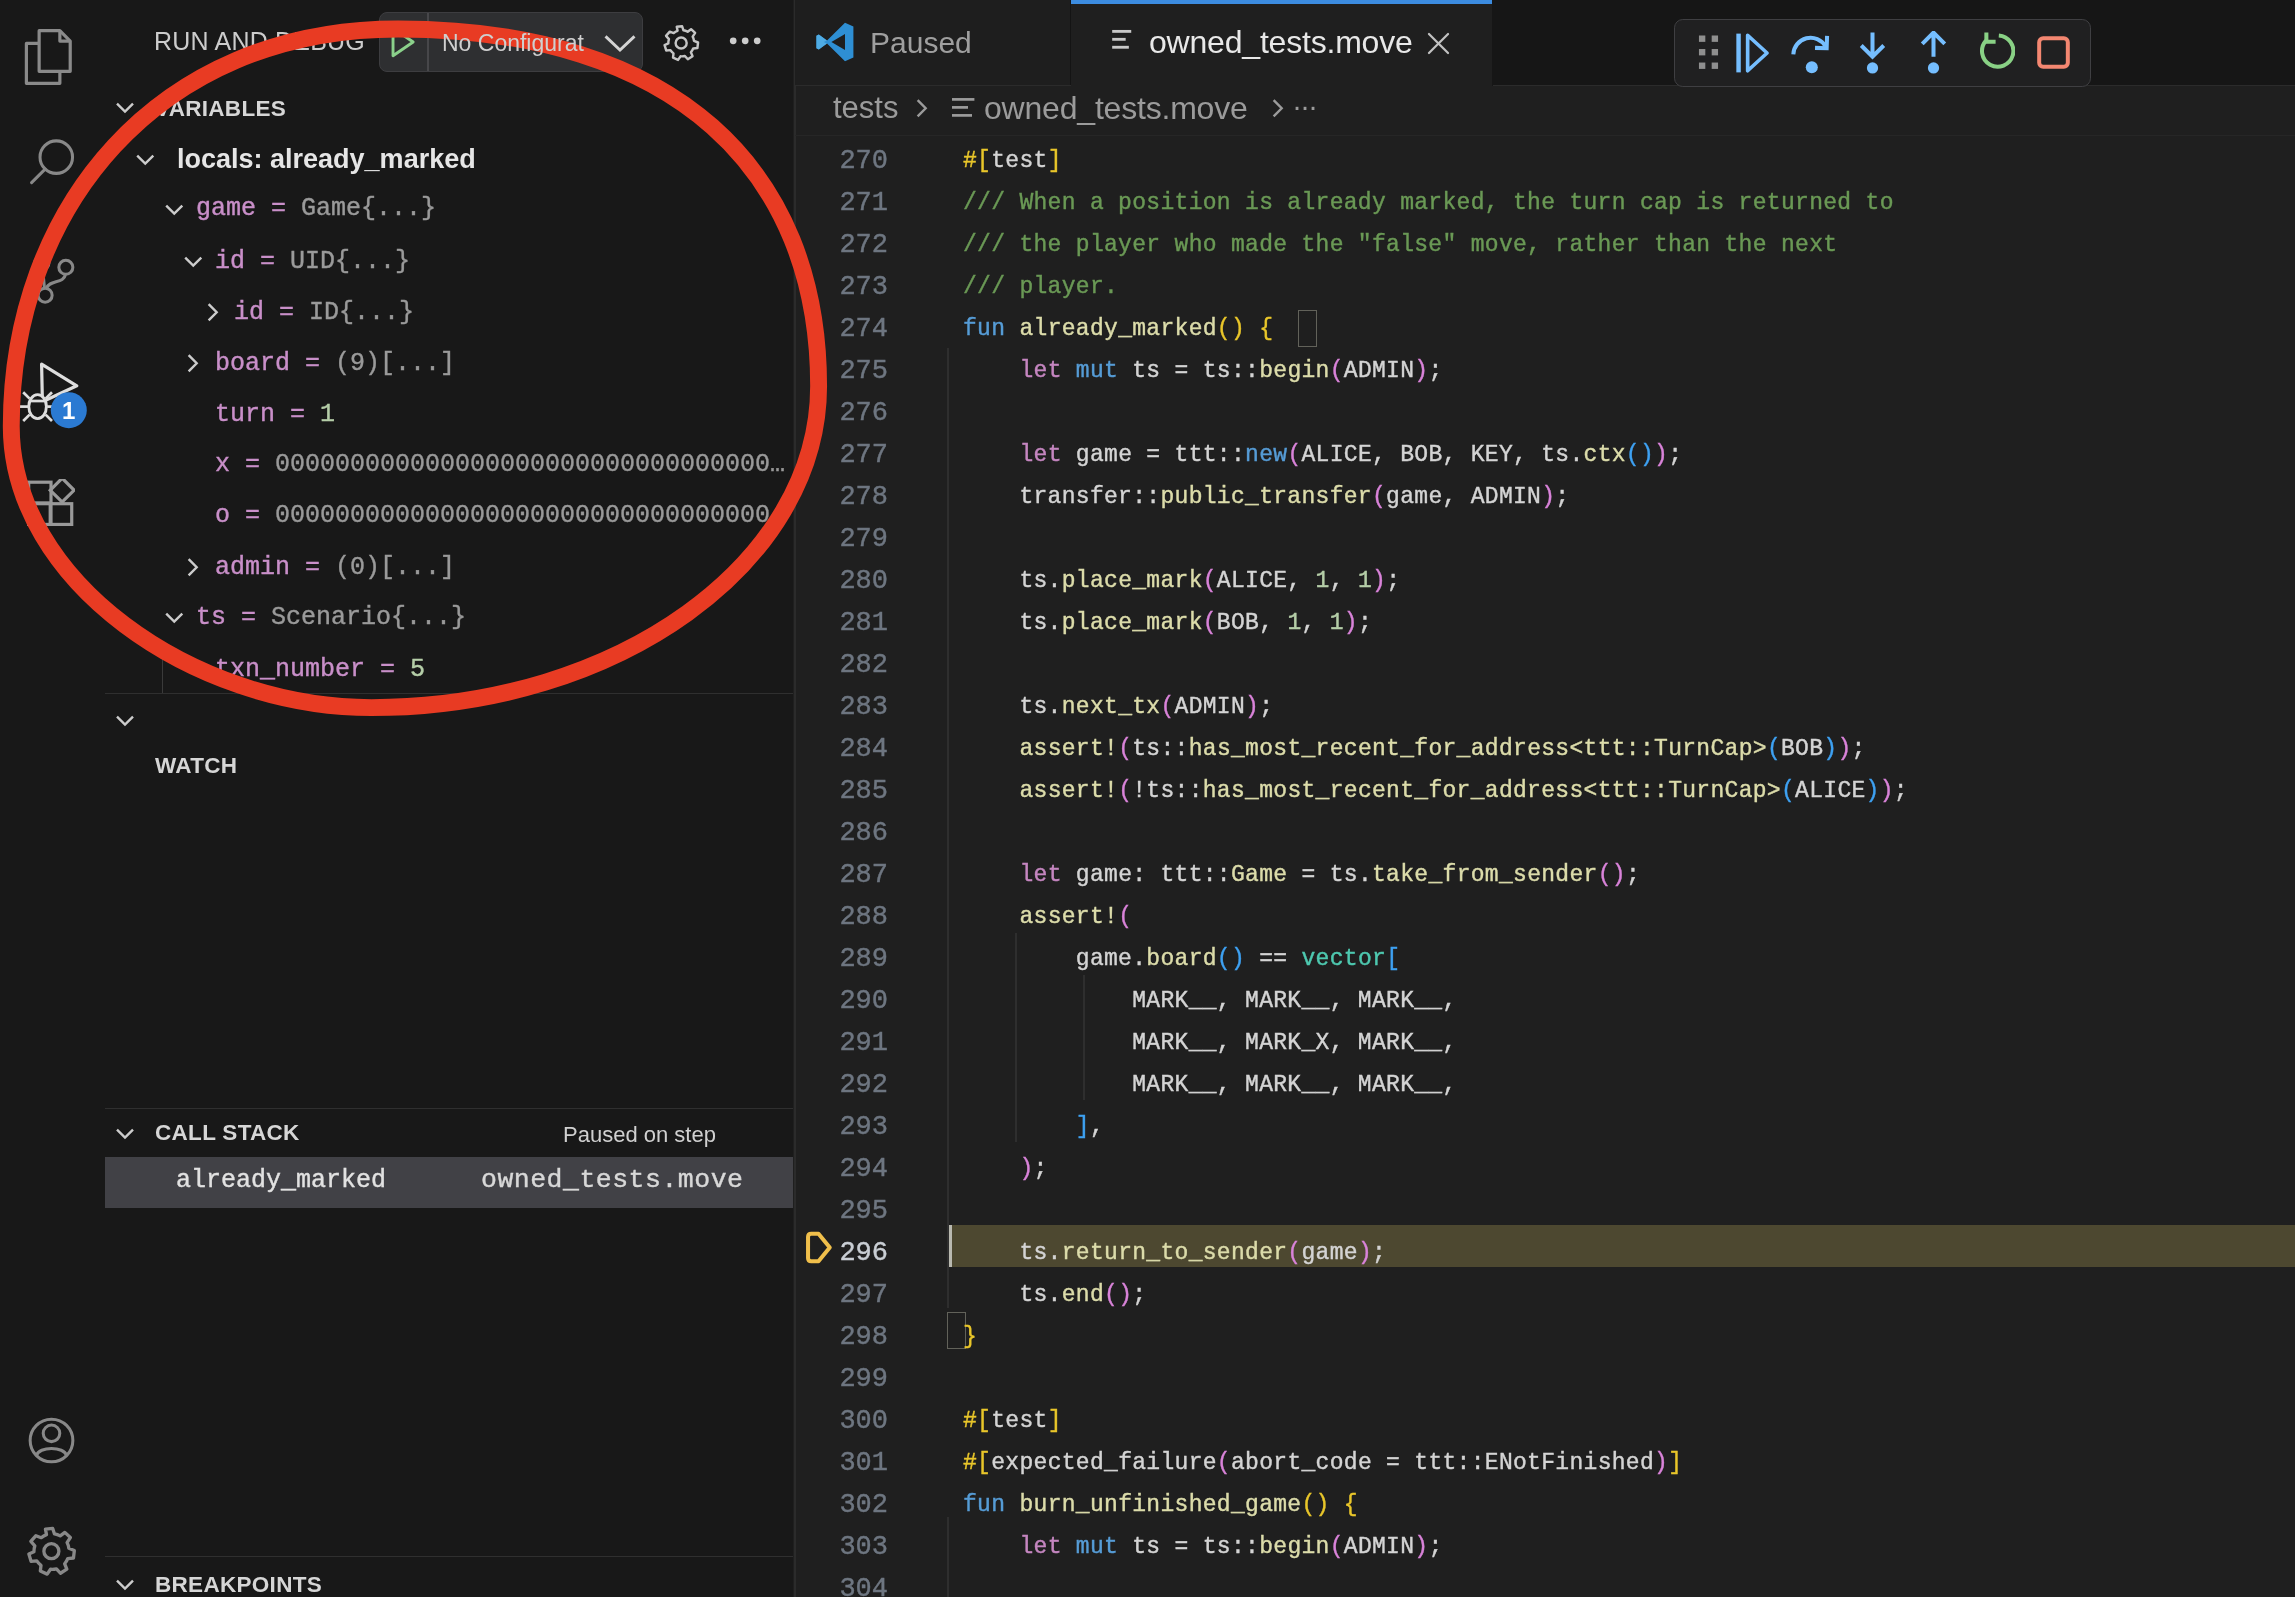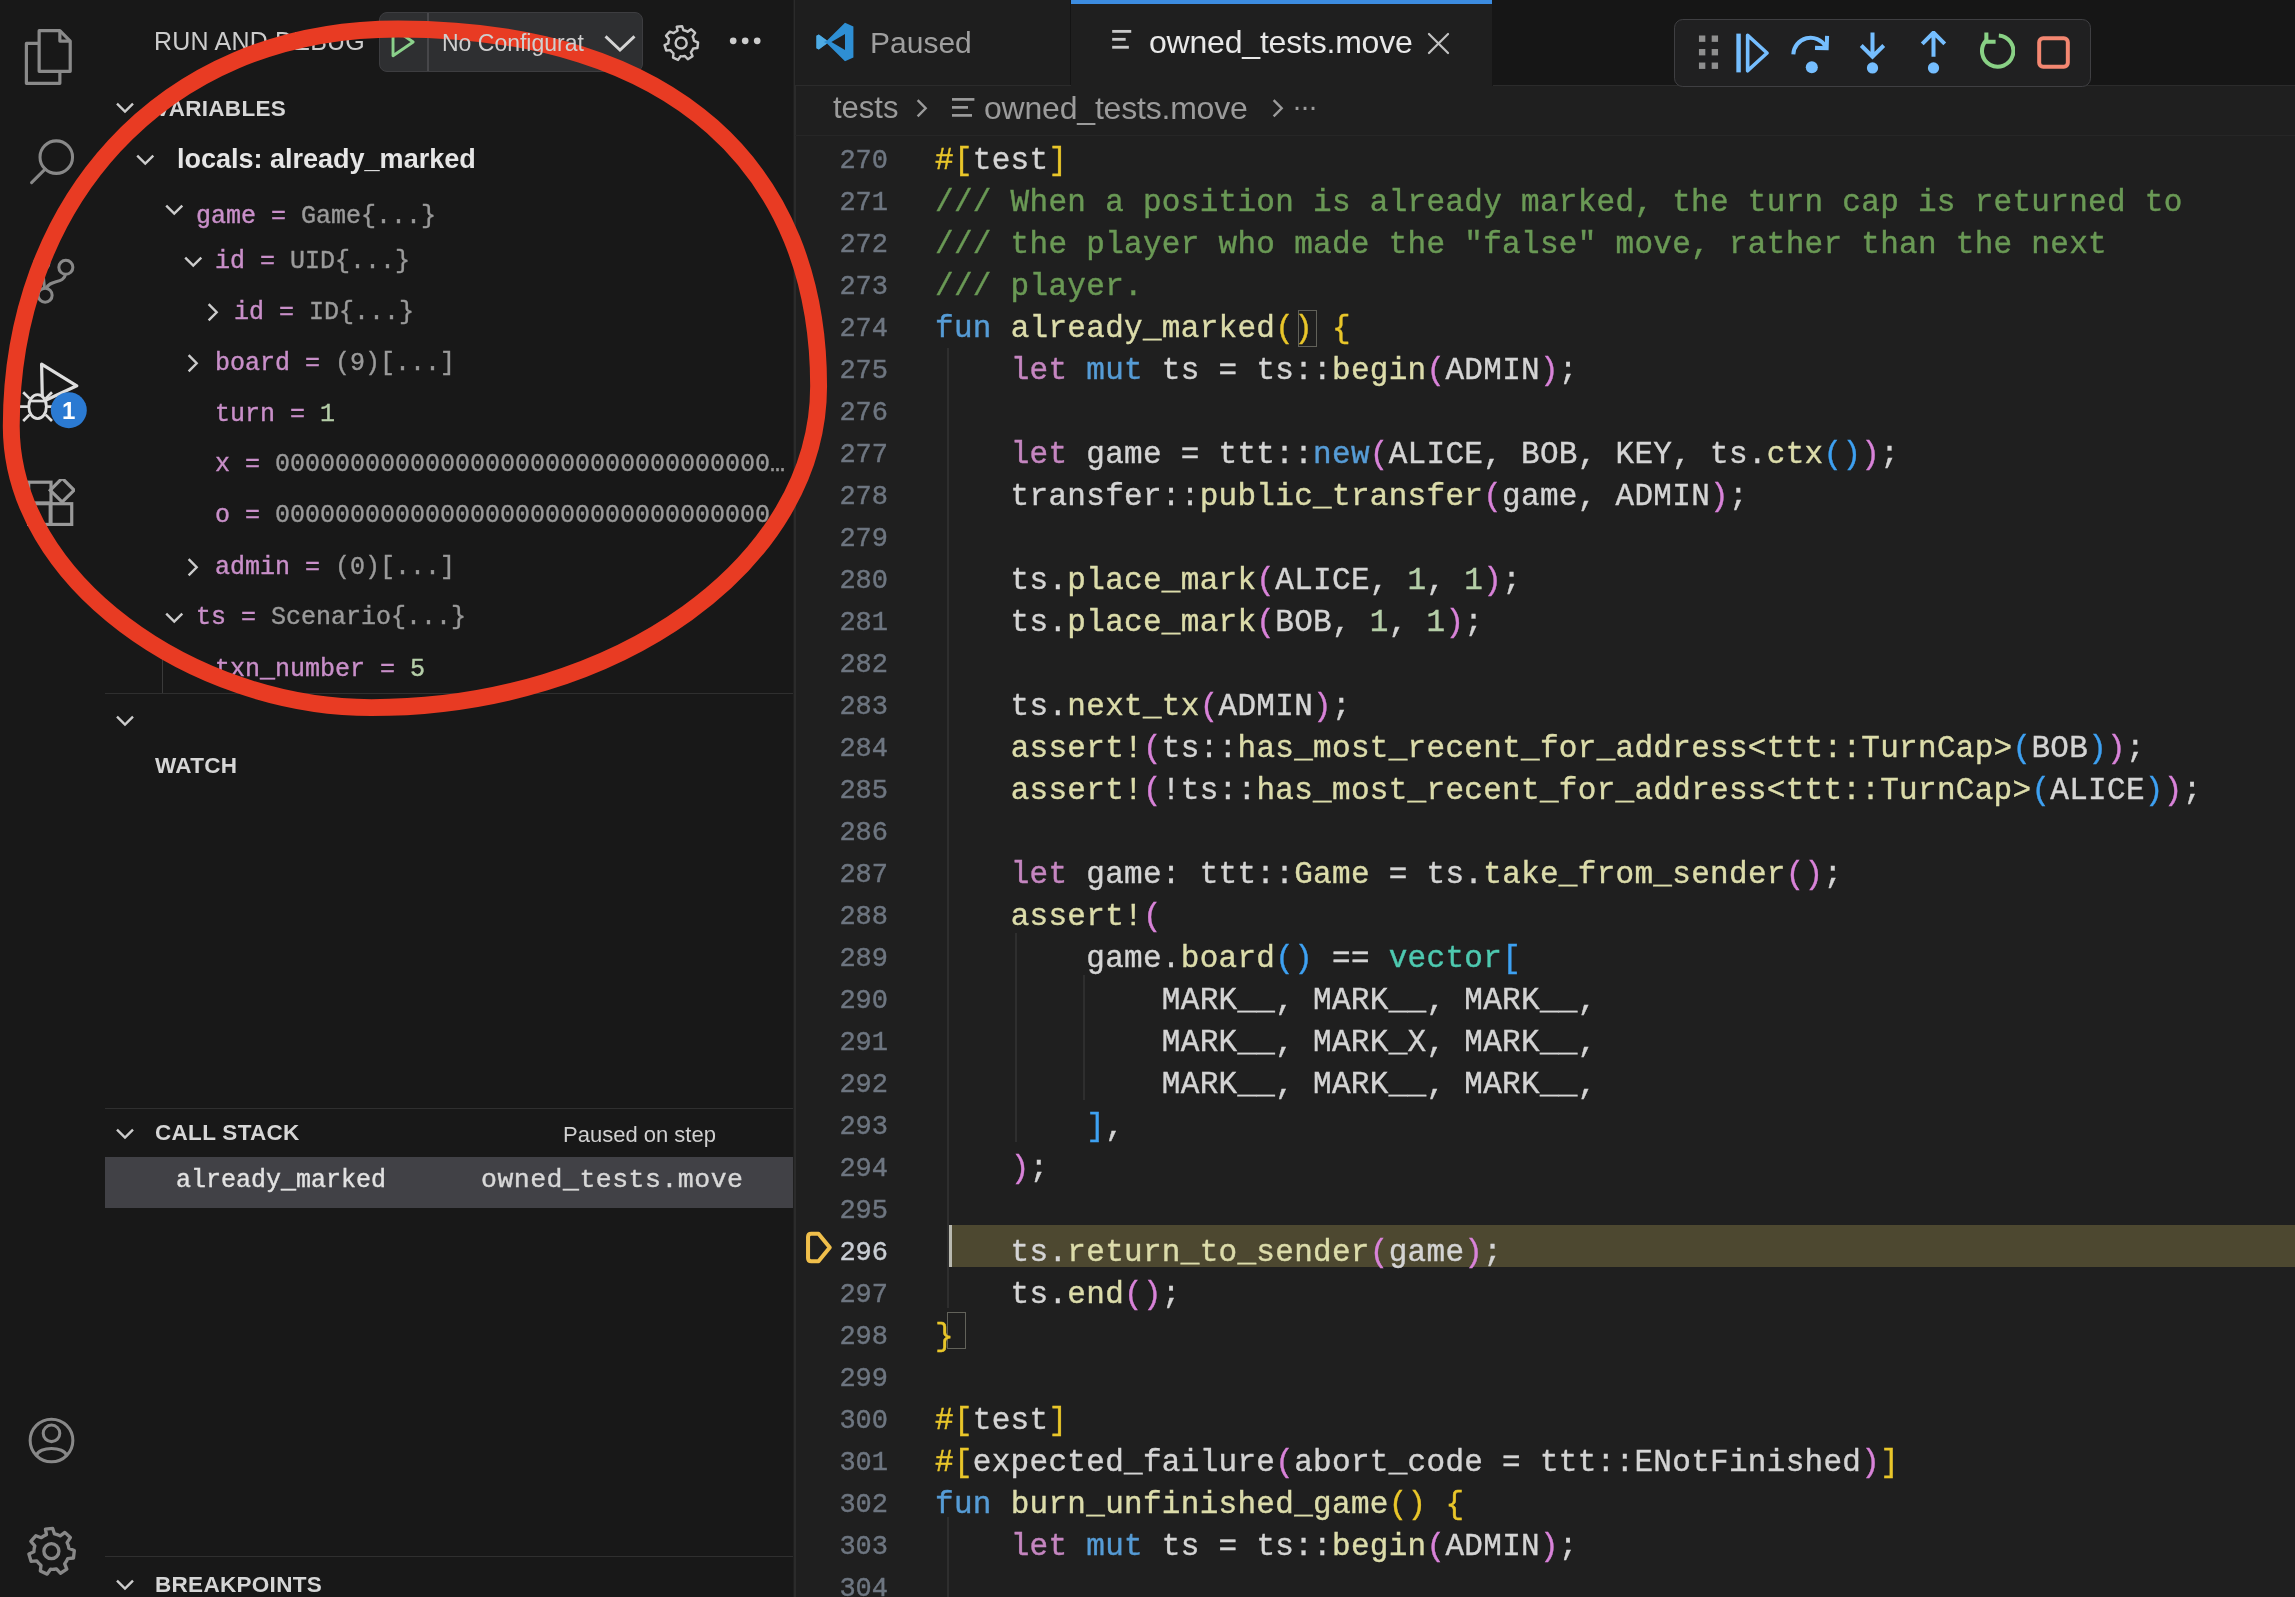--- a/index.html
+++ b/index.html
@@ -119,21 +119,21 @@
   <div class="abs hdr" style="left:155px;top:96px;">VARIABLES</div>
 
   <svg class="abs" style="left:134px;top:150px" width="22.5" height="19.3" viewBox="0 0 28 24">
       <path d="M4 7 L14 17 L24 7" fill="none" stroke="#cccccc" stroke-width="3"></path>
     </svg>
   <div class="abs" style="left:177px;top:144px;font-size:27px;font-weight:bold;color:#e6e6e6;">locals: already_marked</div>
 
   <svg class="abs" style="left:163px;top:200px" width="22.5" height="19.3" viewBox="0 0 28 24">
       <path d="M4 7 L14 17 L24 7" fill="none" stroke="#cccccc" stroke-width="3"></path>
     </svg>
-  <div class="abs mono" style="left:196px;top:202px;font-size:25px;"><span class="vn">game = </span><span class="vv">Game{...}</span></div>
+  <div class="abs mono" style="left:196px;top:194px;font-size:25px;"><span class="vn">game = </span><span class="vv">Game{...}</span></div>
 
   <svg class="abs" style="left:182px;top:252px" width="22.5" height="19.3" viewBox="0 0 28 24">
       <path d="M4 7 L14 17 L24 7" fill="none" stroke="#cccccc" stroke-width="3"></path>
     </svg>
   <div class="abs mono" style="left:215px;top:247px;font-size:25px;"><span class="vn">id = </span><span class="vv">UID{...}</span></div>
 
   <svg class="abs" style="left:203px;top:301px" width="19.3" height="22.5" viewBox="0 0 24 28">
       <path d="M7 4 L17 14 L7 24" fill="none" stroke="#cccccc" stroke-width="3"></path>
     </svg>
   <div class="abs mono" style="left:234px;top:298px;font-size:25px;"><span class="vn">id = </span><span class="vv">ID{...}</span></div>
@@ -314,21 +314,21 @@
 <span style="color:#c9ced4">296</span>
 297
 298
 299
 300
 301
 302
 303
 304</pre>
 
-  <pre class="abs mono" style="left:935px;top:140px;font-size:31px;line-height:42px;letter-spacing:0.3px;color:#d4d4d4;"><span class="g1">#[</span>test<span class="g1">]</span>
+  <pre class="abs mono" style="left:963px;top:140px;font-size:23px;line-height:42px;letter-spacing:0.3px;color:#d4d4d4;"><span class="g1">#[</span>test<span class="g1">]</span>
 <span class="cm">/// When a position is already marked, the turn cap is returned to</span>
 <span class="cm">/// the player who made the "false" move, rather than the next</span>
 <span class="cm">/// player.</span>
 <span class="kb">fun</span> <span class="fn">already_marked</span><span class="g1">()</span> <span class="g1">{</span>
     <span class="kw">let</span> <span class="kb">mut</span> ts = ts::<span class="fn">begin</span><span class="g2">(</span>ADMIN<span class="g2">)</span>;
 
     <span class="kw">let</span> game = ttt::<span class="kb">new</span><span class="g2">(</span>ALICE, BOB, KEY, ts.<span class="fn">ctx</span><span class="g3">()</span><span class="g2">)</span>;
     transfer::<span class="fn">public_transfer</span><span class="g2">(</span>game, ADMIN<span class="g2">)</span>;
 
     ts.<span class="fn">place_mark</span><span class="g2">(</span>ALICE, <span class="nu">1</span>, <span class="nu">1</span><span class="g2">)</span>;

